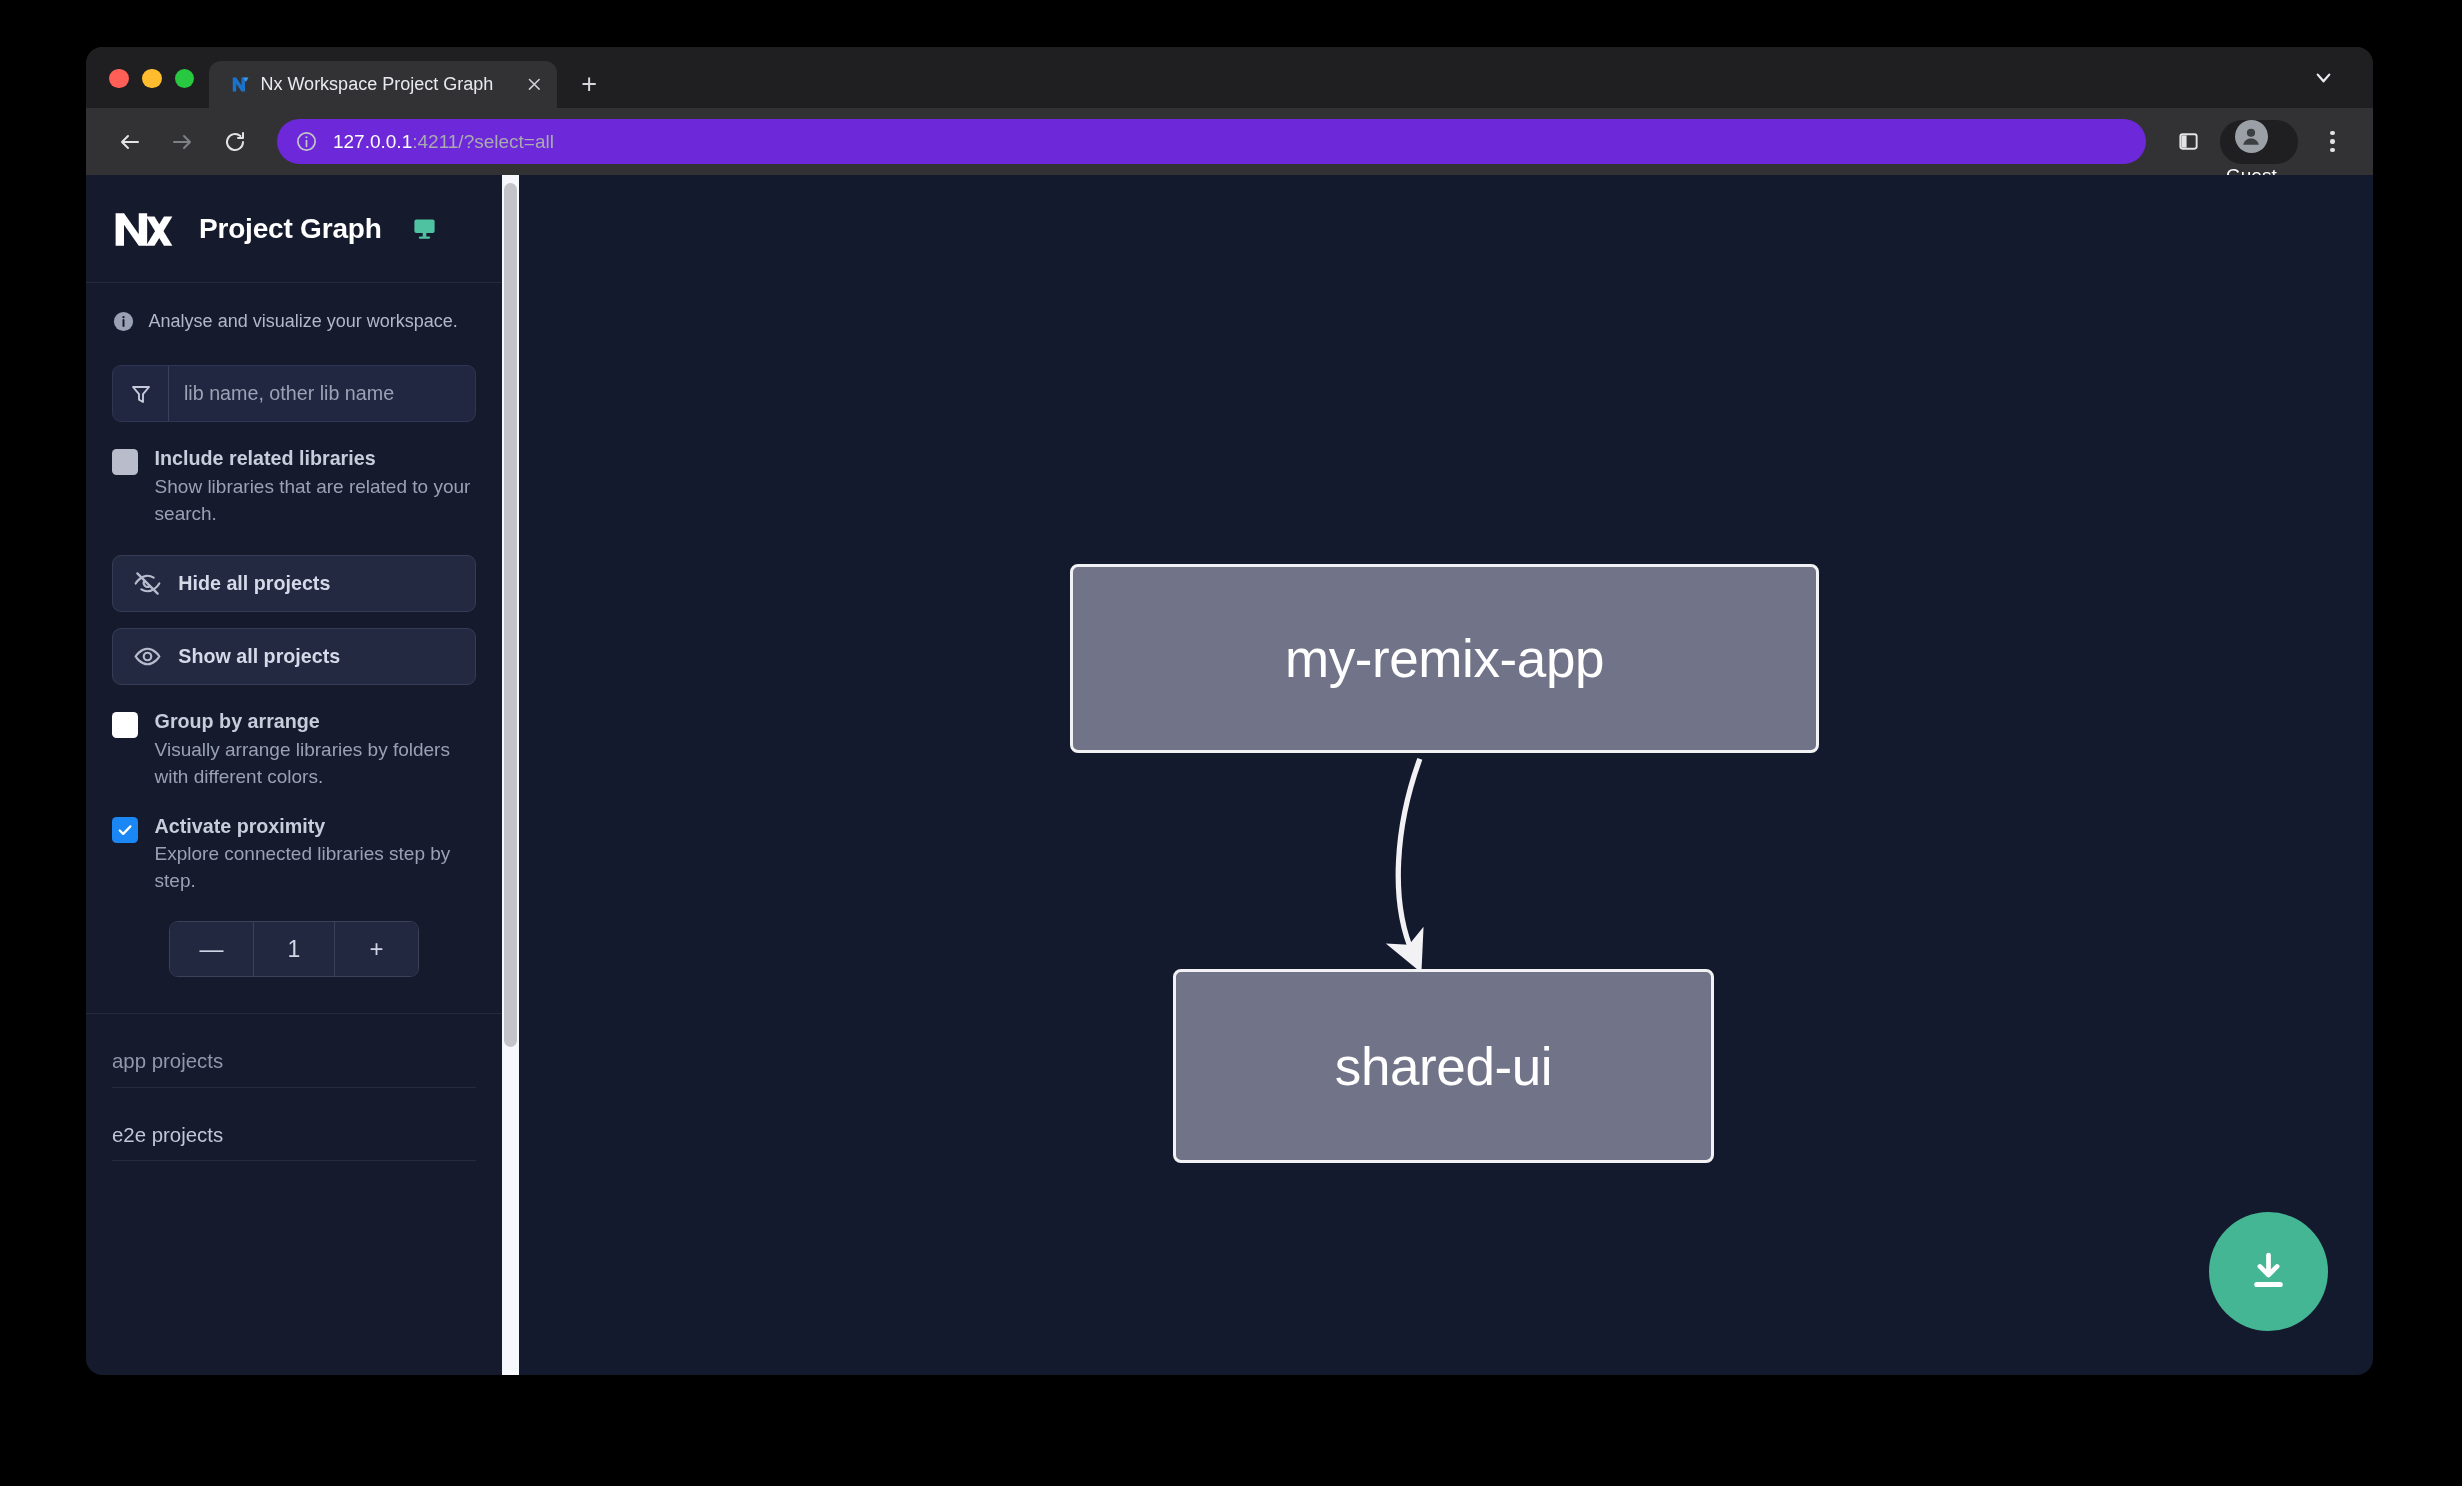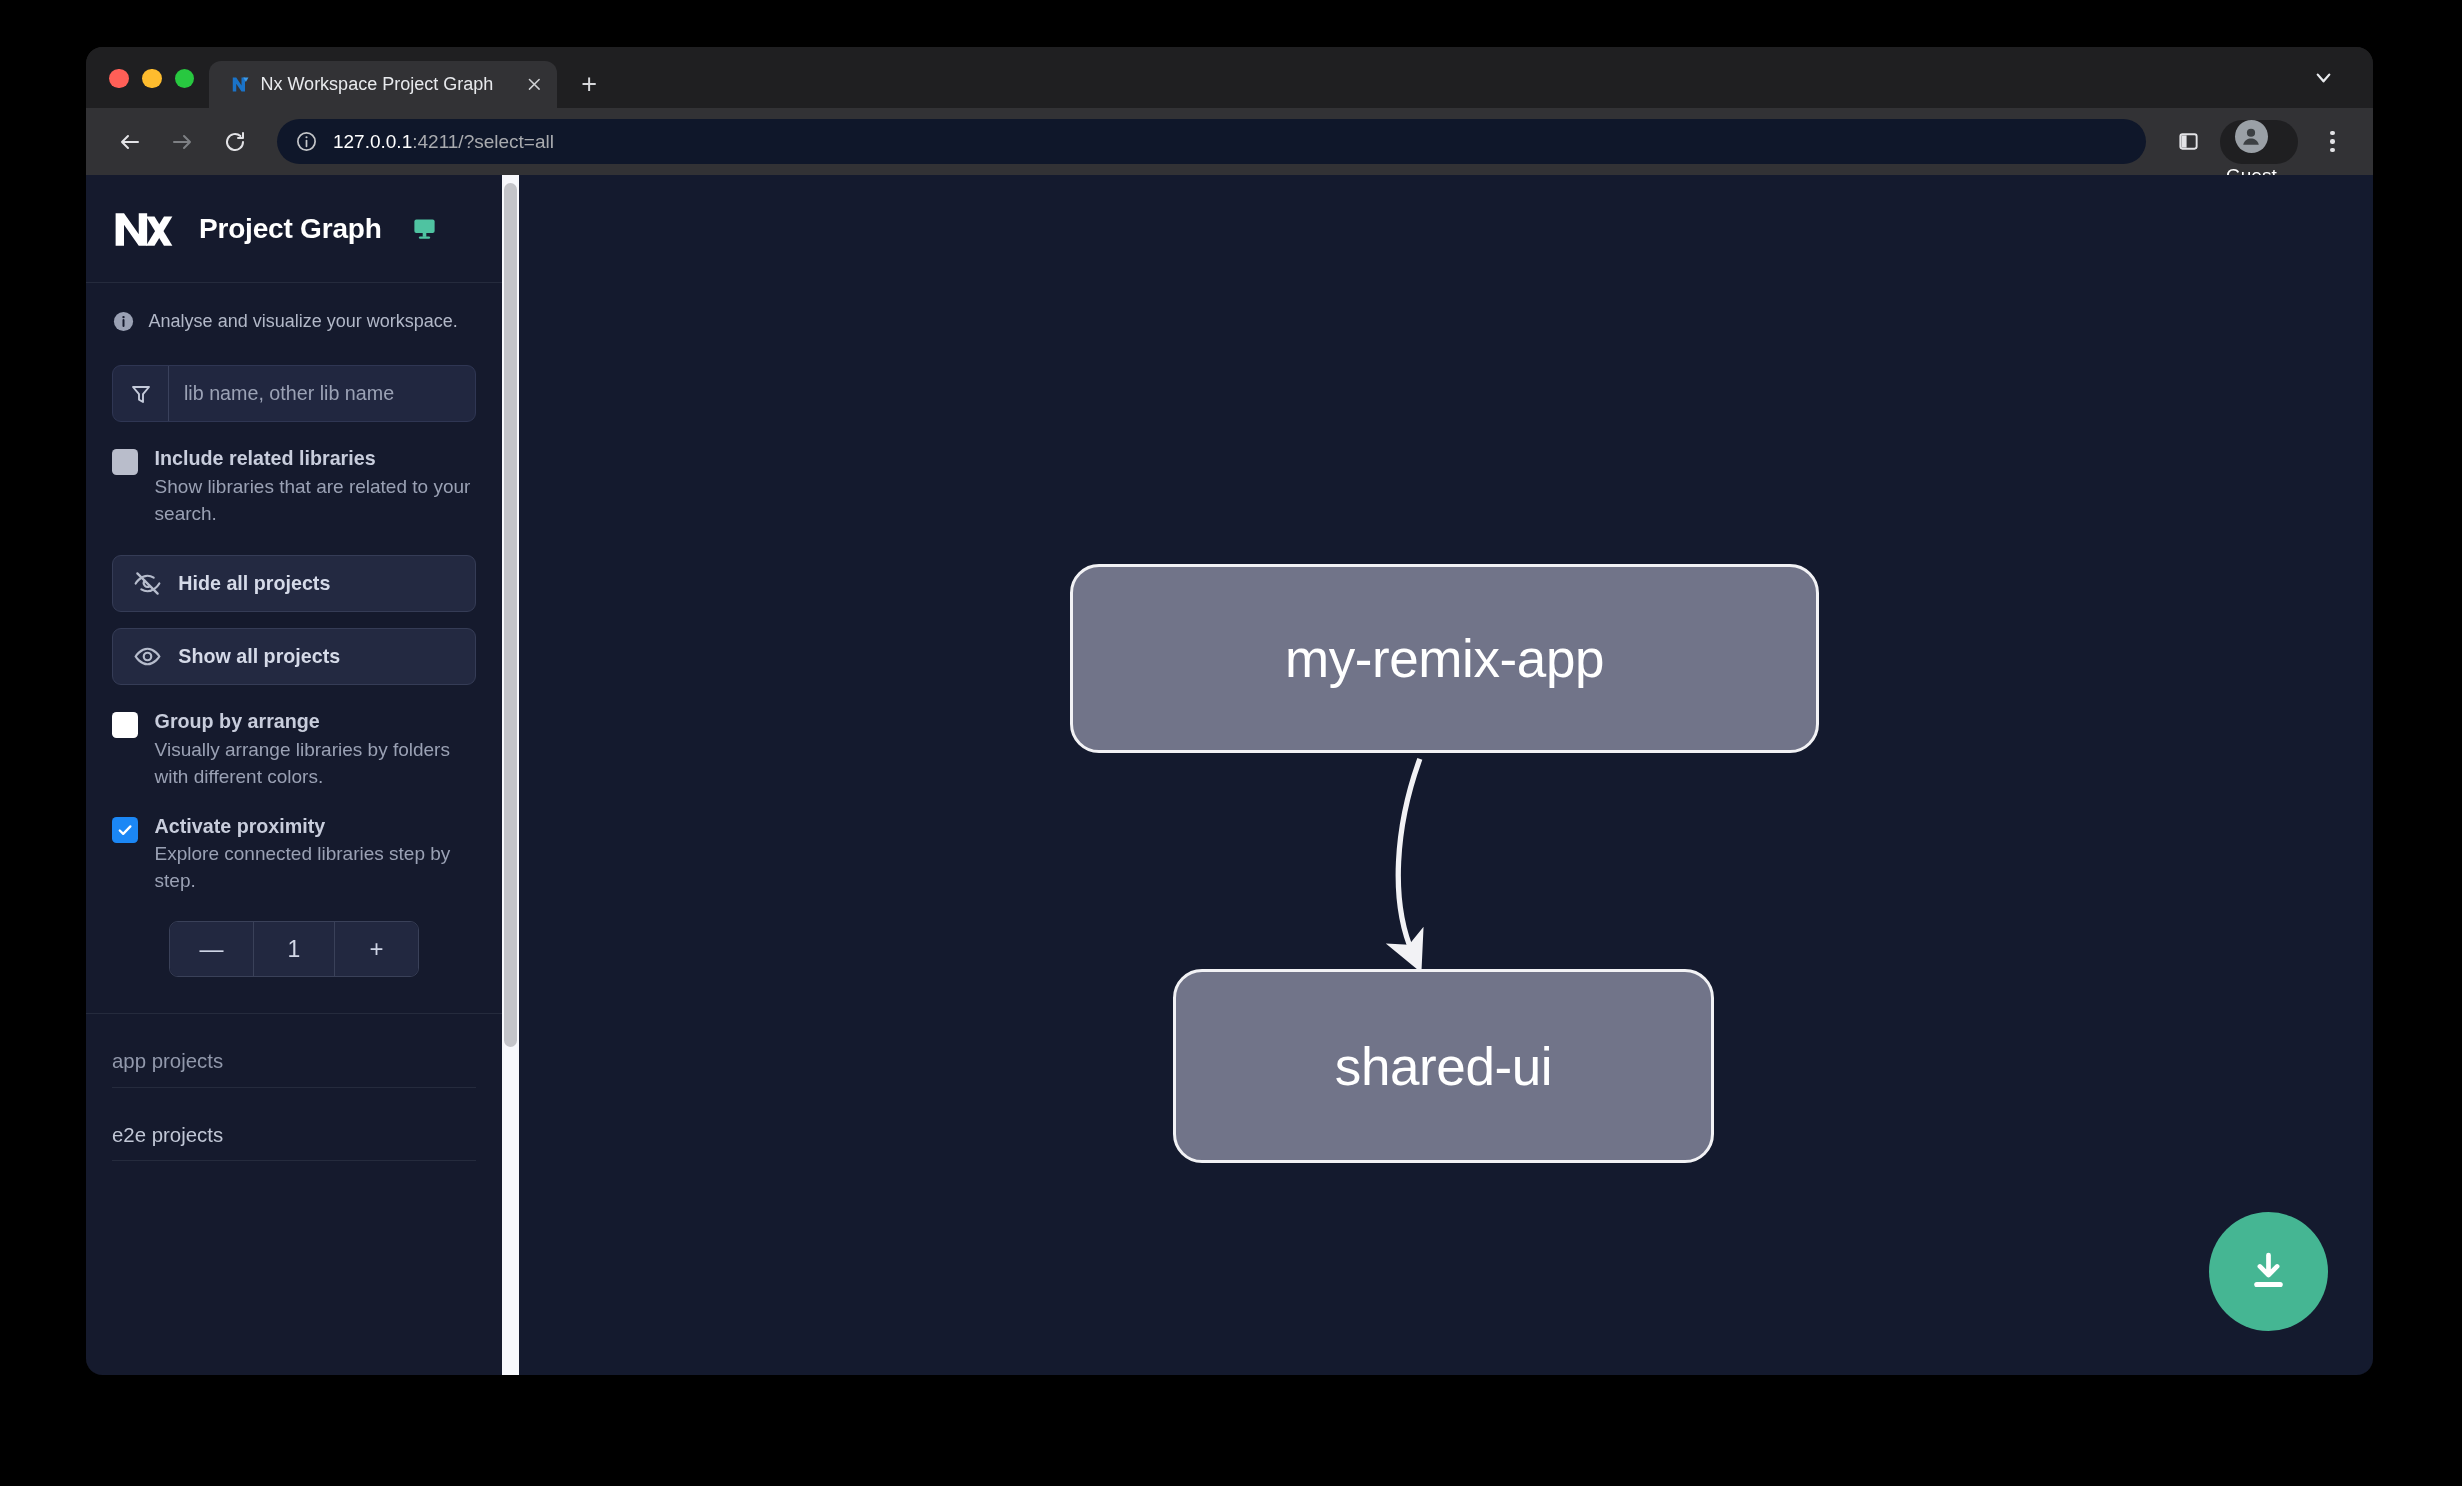--- a/index.html
+++ b/index.html
@@ -108,21 +108,21 @@
     display: flex; align-items: center; justify-content: center;
     color: #e3e3e6;
     border-radius: 50%;
     flex: 0 0 45px;
   }
   .nav-btn.disabled { color: #7e8084; }
 
   .omnibox {
     flex: 1;
     height: 45px;
-    background: #0f172a;
+    background: #6d28d9;
     border-radius: 23px;
     display: flex;
     align-items: center;
     padding: 0 16.6px;
     gap: 13.6px;
     margin: 0 13.6px 0 12px;
   }
   .omnibox-icon {
     width: 26px; height: 26px;
     flex: 0 0 26px;
@@ -353,21 +353,21 @@
     position: relative;
     background: #141a2e;
     overflow: hidden;
   }
   .graph-svg { position: absolute; inset: 0; width: 100%; height: 100%; }
 
   .node {
     position: absolute;
     background: #717489;
     border: 3.8px solid #f2f2f5;
-    border-radius: 29px;
+    border-radius: 8px;
     display: flex;
     align-items: center;
     justify-content: center;
     color: #ffffff;
     font-family: "Liberation Sans", sans-serif;
   }
   .node-label { font-size: 53px; letter-spacing: -0.4px; white-space: nowrap; }
 
   #node-my-remix-app { left: 567px; top: 389px; width: 749px; height: 189px; }
   #node-shared-ui    { left: 670px; top: 794px; width: 541px; height: 194px; }

